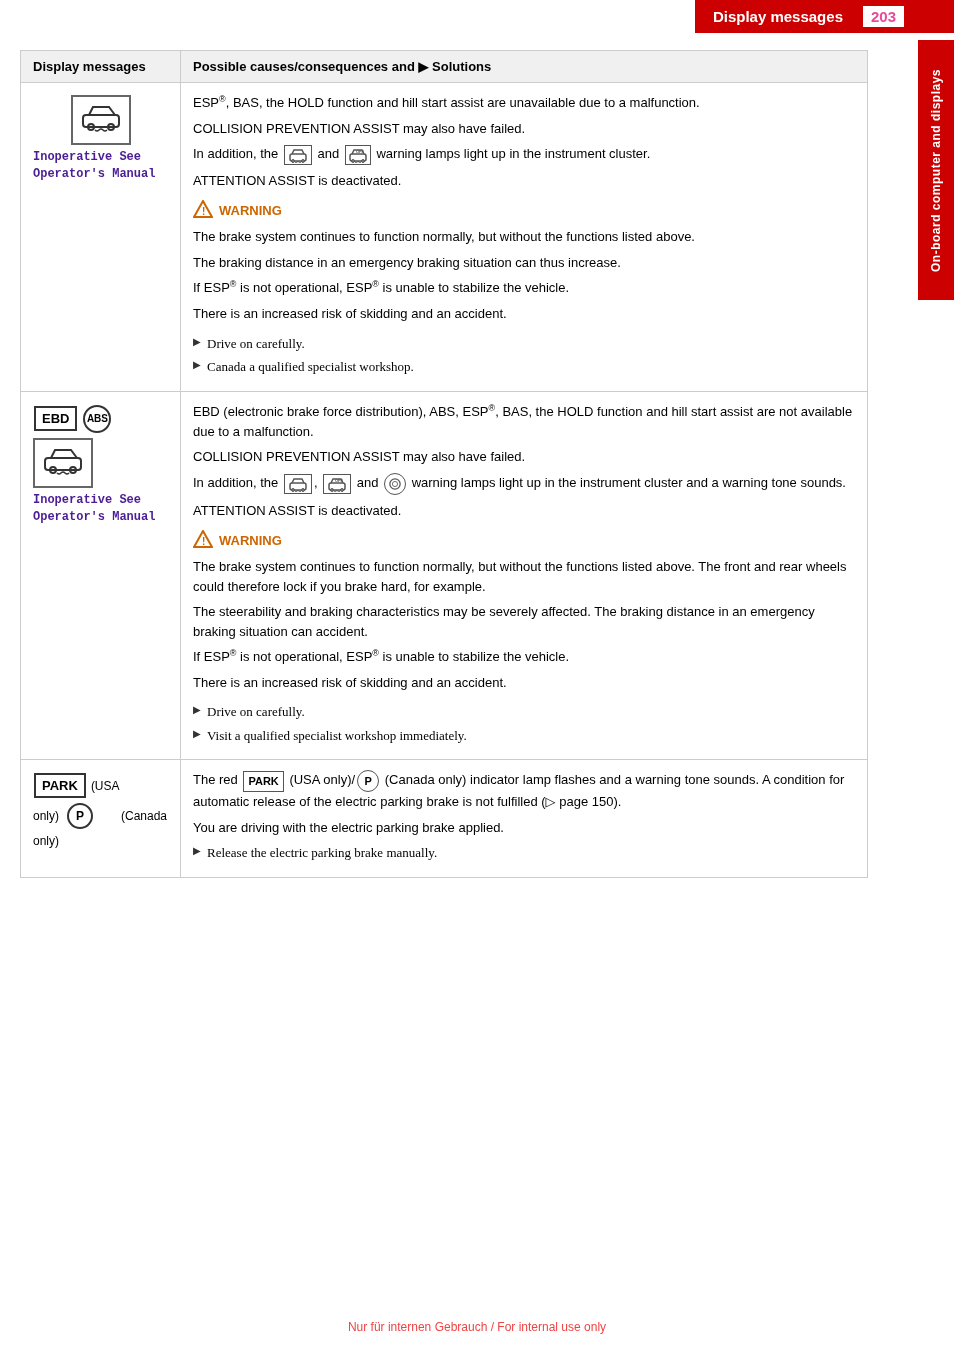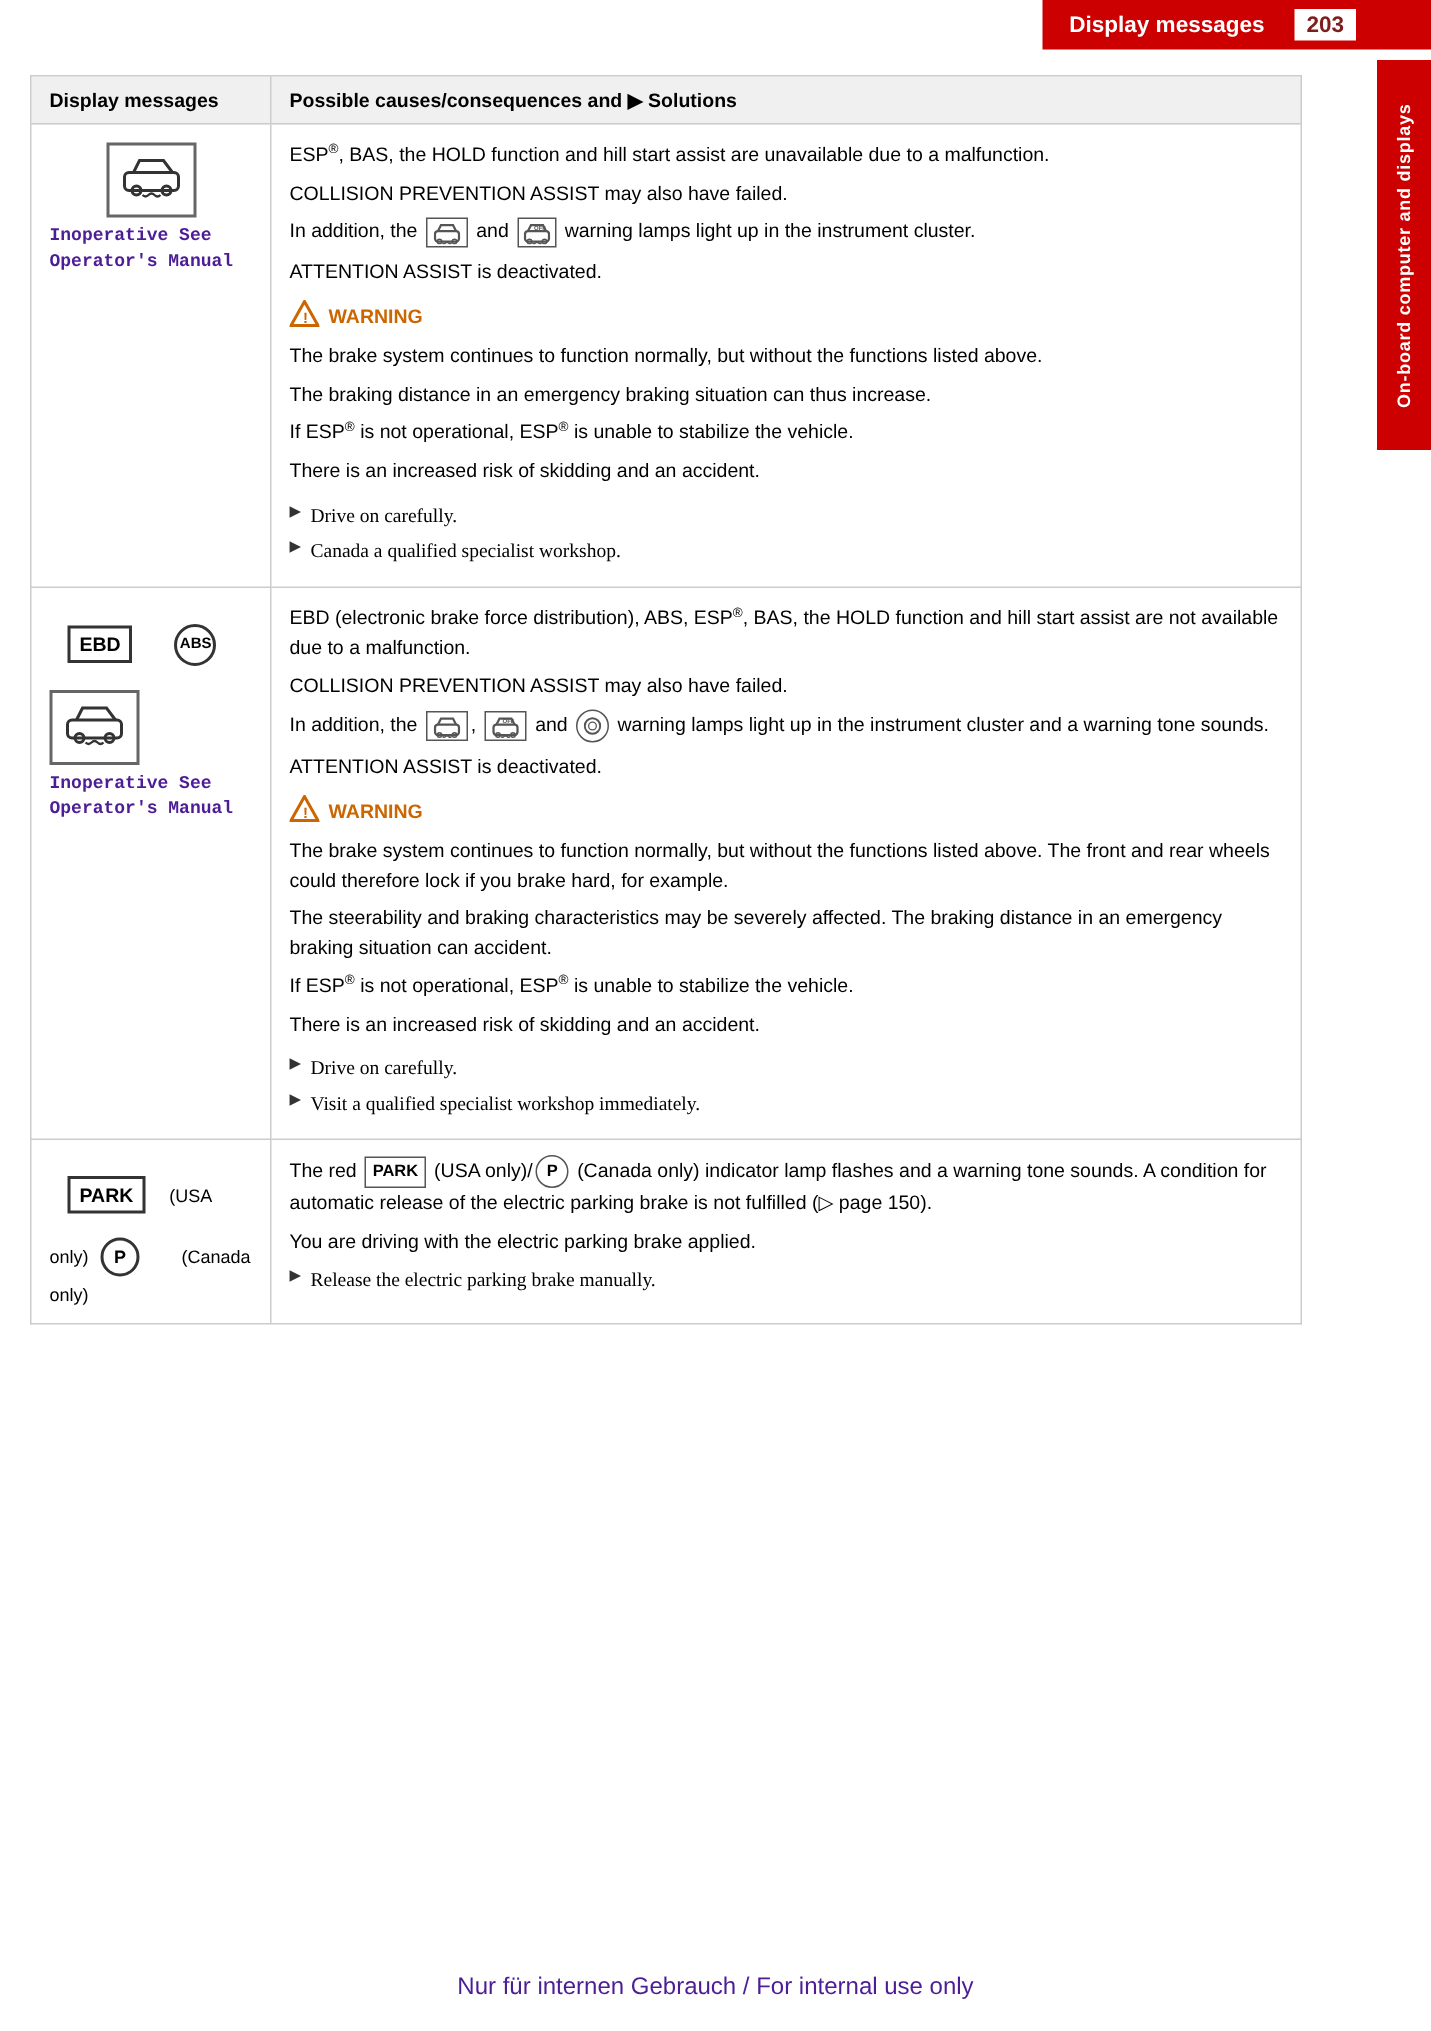--- a/index.html
+++ b/index.html
@@ -22,21 +22,21 @@
       color: #fff;
       font-size: 15px;
       font-weight: bold;
       padding: 6px 50px 6px 18px;
       display: flex;
       align-items: center;
       gap: 20px;
     }
     .header-bar .page-num {
       background: #fff;
-      color: #7f1d1d;
+      color: #ec4899;
       font-weight: bold;
       font-size: 15px;
       padding: 2px 8px;
     }
 
     
     .side-tab {
       position: absolute;
       right: 0;
       top: 40px;
@@ -87,21 +87,21 @@
 
     
     .icon-box {
       display: inline-flex;
       align-items: center;
       justify-content: center;
       border: 2px solid #333;
       font-size: 11px;
       font-weight: bold;
       padding: 2px 5px;
-      margin: 12px;
+      margin: 1px;
       background: #fff;
     }
     .inoperative-text {
       color: #4c1d95;
       font-family: 'Courier New', monospace;
       font-size: 12px;
       font-weight: bold;
       line-height: 1.4;
       margin-top: 4px;
     }
@@ -162,22 +162,22 @@
     .ebd-icons {
       display: flex;
       align-items: center;
       gap: 4px;
       margin-bottom: 4px;
     }
 
     
     .footer {
       text-align: center;
-      color: #4c1d95;
-      font-size: 16px;
+      color: #ef4444;
+      font-size: 12px;
       padding: 10px;
       position: absolute;
       bottom: 10px;
       width: 100%;
     }
 
     
     .park-icons {
       display: flex;
       flex-wrap: wrap;

